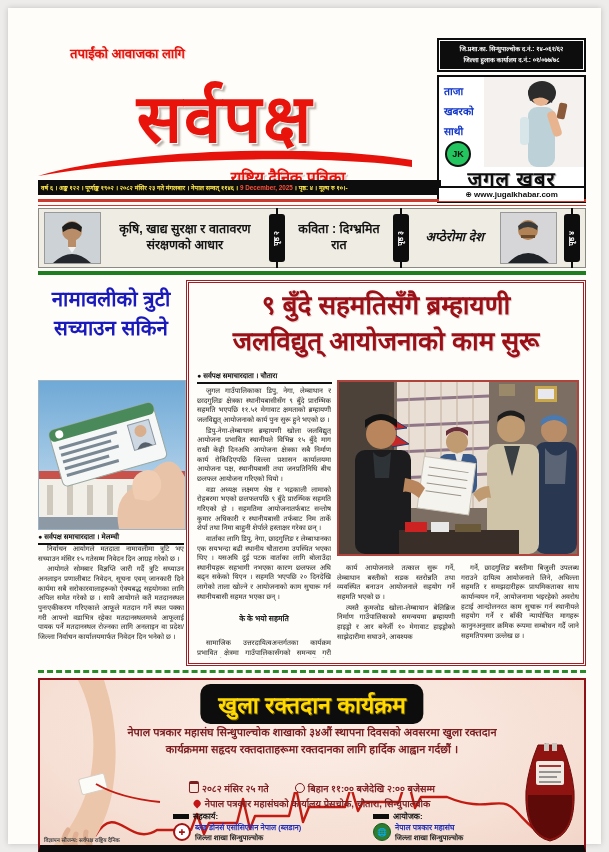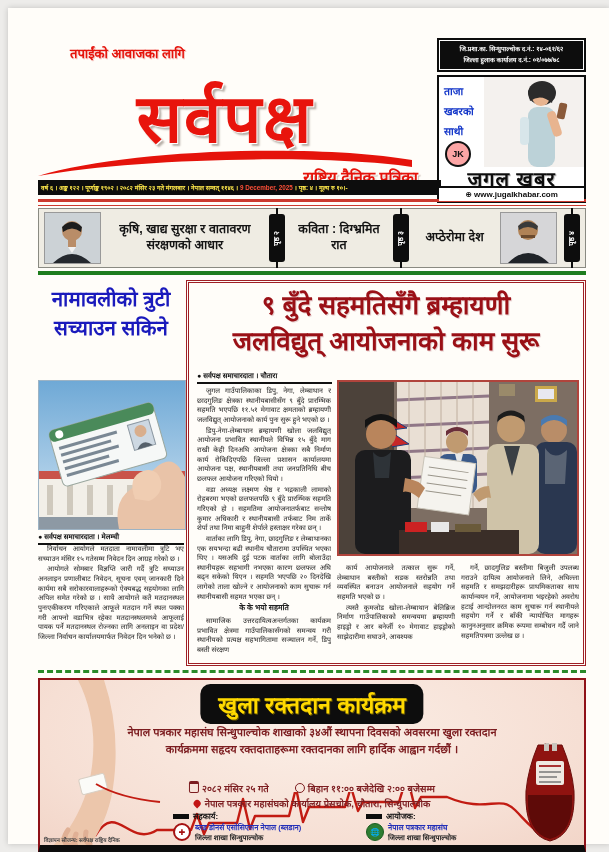--- a/index.html
+++ b/index.html
@@ -2,60 +2,60 @@
 <html><head>
 <meta charset="utf-8">
 <style>
   html,body{margin:0;padding:0;}
   body{
     width:609px;height:852px;position:relative;overflow:hidden;
     background:#edecea;font-family:"Liberation Sans","DejaVu Sans",sans-serif;
   }
   .page{
     position:absolute;left:8px;top:8px;width:593px;height:836px;
-    background:#fffdf9;box-shadow:0 0 6px rgba(0,0,0,.18);padding-left:9px;
+    background:#fffdf9;box-shadow:0 0 6px rgba(0,0,0,.18);
   }
   
   .tagline{position:absolute;left:62px;top:36px;font-size:13px;font-weight:bold;
     color:#e5130b;text-shadow:1px 1px 0 #f6c9c4;}
   .np-title{position:absolute;left:52px;top:40px;width:330px;text-align:center;
     font-size:67px;font-weight:800;color:#e8140c;letter-spacing:2px;line-height:1.25;
     text-shadow:1px 1px 0 #ffffff,3px 3px 2px #b7b0a8;margin-top:29px;}
   .swoosh{position:absolute;left:28px;top:138px;}
-  .np-sub{position:absolute;left:150px;top:158px;width:260px;text-align:right;
+  .np-sub{position:absolute;left:150px;top:158px;width:260px;text-align:center;
     font-size:16px;font-weight:800;color:#e5130b;text-shadow:1px 1px 0 #fff,2px 2px 1px #c9b9b0;}
   .reg-box{position:absolute;left:429px;top:30px;width:149px;height:34px;
     background:#0d0d0d;color:#fff;border:2px solid #0d0d0d;box-shadow:inset 0 0 0 1px #fff;
     box-sizing:border-box;display:flex;flex-direction:column;justify-content:center;
     text-align:center;font-size:6.4px;font-weight:bold;line-height:1.7;}
   .side-ad{position:absolute;left:429px;top:67px;width:149px;height:128px;
     border:2px solid #0d0d0d;box-sizing:border-box;background:#fff;overflow:hidden;}
   .side-ad .slogan{position:absolute;left:5px;top:5px;font-size:10.5px;font-weight:800;
     color:#1437c9;line-height:1.9;z-index:2;}
   .side-ad .jk-logo{position:absolute;left:6px;top:64px;width:22px;height:22px;border-radius:50%;
     border:2px solid #111;color:#111;font-size:9px;font-weight:800;display:flex;align-items:center;
-    justify-content:center;background:#fca5a5;z-index:2;}
+    justify-content:center;background:#22c55e;z-index:2;}
   .side-ad .jk-name{position:absolute;left:0;right:0;top:88px;text-align:center;font-size:20px;
     font-weight:800;color:#0d0d0d;letter-spacing:1px;z-index:2;text-shadow:1px 1px 0 #bbb;}
   .side-ad .jk-web{position:absolute;left:0;right:0;bottom:0;height:13px;border-top:2px solid #0d0d0d;
     background:#fff;text-align:center;font-size:8px;font-weight:bold;color:#0d0d0d;line-height:13px;z-index:3;}
   .side-ad svg{position:absolute;right:0;top:0;z-index:1;}
   .date-bar{position:absolute;left:30px;top:172px;width:403px;height:15px;background:#0d0d0d;
     color:#ffe94b;font-size:6.3px;font-weight:bold;line-height:15px;white-space:nowrap;
     padding:0 3px;box-sizing:border-box;}
   .date-bar .en{color:#ff5038;}
   .red-rules{position:absolute;left:30px;top:191px;width:548px;height:7px;
     border-top:3px solid #cc392f;border-bottom:1px solid #cc392f;box-sizing:border-box;}
   
   .teasers{position:absolute;left:30px;top:200px;width:548px;height:60px;background:#efece3;
     border:1px solid #8a8a82;box-sizing:border-box;display:flex;align-items:center;
     padding:0 5px;gap:7px;}
   .teaser-photo{width:55px;height:50px;border:1px solid #999;flex:0 0 auto;overflow:hidden;background:#cfd3d6;}
   .teaser-text{font-size:12.5px;font-weight:800;color:#151515;text-align:center;line-height:1.25;}
-  .t1{width:168px;} .t2{width:103px;} .t3{width:84px;}
+  .t1{width:168px;} .t2{width:103px;} .t3{width:84px;font-style:italic;}
   .pbadge{width:16px;height:48px;background:#0d0d0d;border-radius:3px;flex:0 0 auto;
     display:flex;align-items:center;justify-content:center;position:relative;}
   .pbadge::before,.pbadge::after{content:"";position:absolute;left:7px;width:2px;height:6px;background:#0d0d0d;}
   .pbadge::before{top:-6px;} .pbadge::after{bottom:-6px;}
   .pbadge span{writing-mode:vertical-rl;transform:rotate(180deg);color:#fff;font-size:7.5px;font-weight:bold;}
   .green-rule{position:absolute;left:30px;top:263px;width:548px;height:5px;
     border-top:4px solid #1e7d1e;box-sizing:border-box;}
   
   .left-headline{position:absolute;left:28px;top:276px;width:150px;text-align:center;
     font-size:20.5px;font-weight:800;color:#1a1abc;line-height:1.42;}
@@ -67,21 +67,21 @@
   .p{margin:0 0 1px;text-indent:9px;}
   
   .main-box{position:absolute;left:178px;top:272px;width:400px;height:386px;
     border:3px double #9e2026;box-sizing:border-box;background:#fffdf9;}
   .main-headline{position:absolute;left:0;right:0;top:5px;text-align:center;font-size:26px;
     font-weight:800;color:#9a1016;line-height:1.38;text-shadow:1px 1px 0 #e8d3d3;}
   .byline{position:absolute;left:8px;top:88px;width:135px;font-size:7px;font-weight:bold;color:#111;
     border-bottom:2px solid #111;padding-bottom:2px;}
   .main-col1{position:absolute;left:8px;top:103px;width:134px;height:272px;overflow:hidden;
     font-size:7px;color:#222;text-align:justify;line-height:1.38;}
-  .subhead{font-weight:800;text-align:center;font-size:7.6px;margin:2px 0;}
+  .subhead{font-weight:800;text-align:center;font-size:7.6px;margin:13px 0;}
   .main-photo{position:absolute;left:148px;top:97px;width:242px;height:176px;
     border:2px solid #b0443c;box-sizing:border-box;overflow:hidden;background:#7d6e63;}
   .bp-col{position:absolute;top:280px;width:118px;height:94px;overflow:hidden;
     font-size:7px;color:#222;text-align:justify;line-height:1.38;}
   .bp1{left:148px;} .bp2{left:272px;}
   .green-dashed{position:absolute;left:30px;top:662px;width:548px;border-top:3px dashed #2a8a2a;}
   
   .blood-ad{position:absolute;left:30px;top:670px;width:548px;height:175px;
     border:2px solid #8f1118;border-bottom:8px solid #0d0d0d;box-sizing:border-box;
     background:radial-gradient(ellipse at 50% 30%,#fbeee6 0%,#f6dfd4 70%,#f2d5c8 100%);overflow:hidden;}
@@ -95,21 +95,21 @@
   .ad-venue{position:absolute;left:50%;top:117px;transform:translateX(-50%);font-size:9.5px;
     font-weight:800;color:#7c1d20;white-space:nowrap;z-index:3;}
   .ico-cal{display:inline-block;width:8px;height:8px;border:1.5px solid #7c1d20;border-top:3px solid #7c1d20;
     border-radius:2px;vertical-align:-1px;margin-right:3px;}
   .ico-clock{display:inline-block;width:8px;height:8px;border:1.5px solid #7c1d20;border-radius:50%;
     vertical-align:-1px;margin-right:3px;position:relative;}
   .ico-pin{display:inline-block;width:7px;height:7px;background:#c21515;border-radius:50% 50% 50% 0;
     transform:rotate(-45deg);margin-right:4px;}
   .ecg{position:absolute;left:55px;top:112px;z-index:1;}
   .org-block{position:absolute;z-index:4;width:175px;}
-  .org1{left:133px;top:130px;} .org2{left:326px;top:130px;}
+  .org1{left:133px;top:130px;} .org2{left:333px;top:130px;}
   .org-label{font-size:8px;font-weight:800;color:#111;}
   .org-label::before{content:"";display:inline-block;width:16px;height:5px;background:#0d0d0d;margin-right:4px;}
   .org-row{display:flex;gap:4px;margin-top:2px;align-items:flex-start;}
   .org-logo{width:18px;height:18px;border-radius:50%;flex:0 0 auto;display:flex;align-items:center;
     justify-content:center;font-size:8px;color:#fff;font-weight:bold;}
   .logo-blood{background:#fff;border:2px solid #a51212;color:#a51212;box-sizing:border-box;}
   .logo-globe{background:#2e7d32;border:1px solid #1b5e20;box-sizing:border-box;}
   .org-name{font-size:7.6px;font-weight:800;color:#2430b8;line-height:1.3;}
   .org-sub{font-size:7px;font-weight:bold;color:#222;}
   .arm-gfx{position:absolute;left:0;top:0;z-index:2;}

